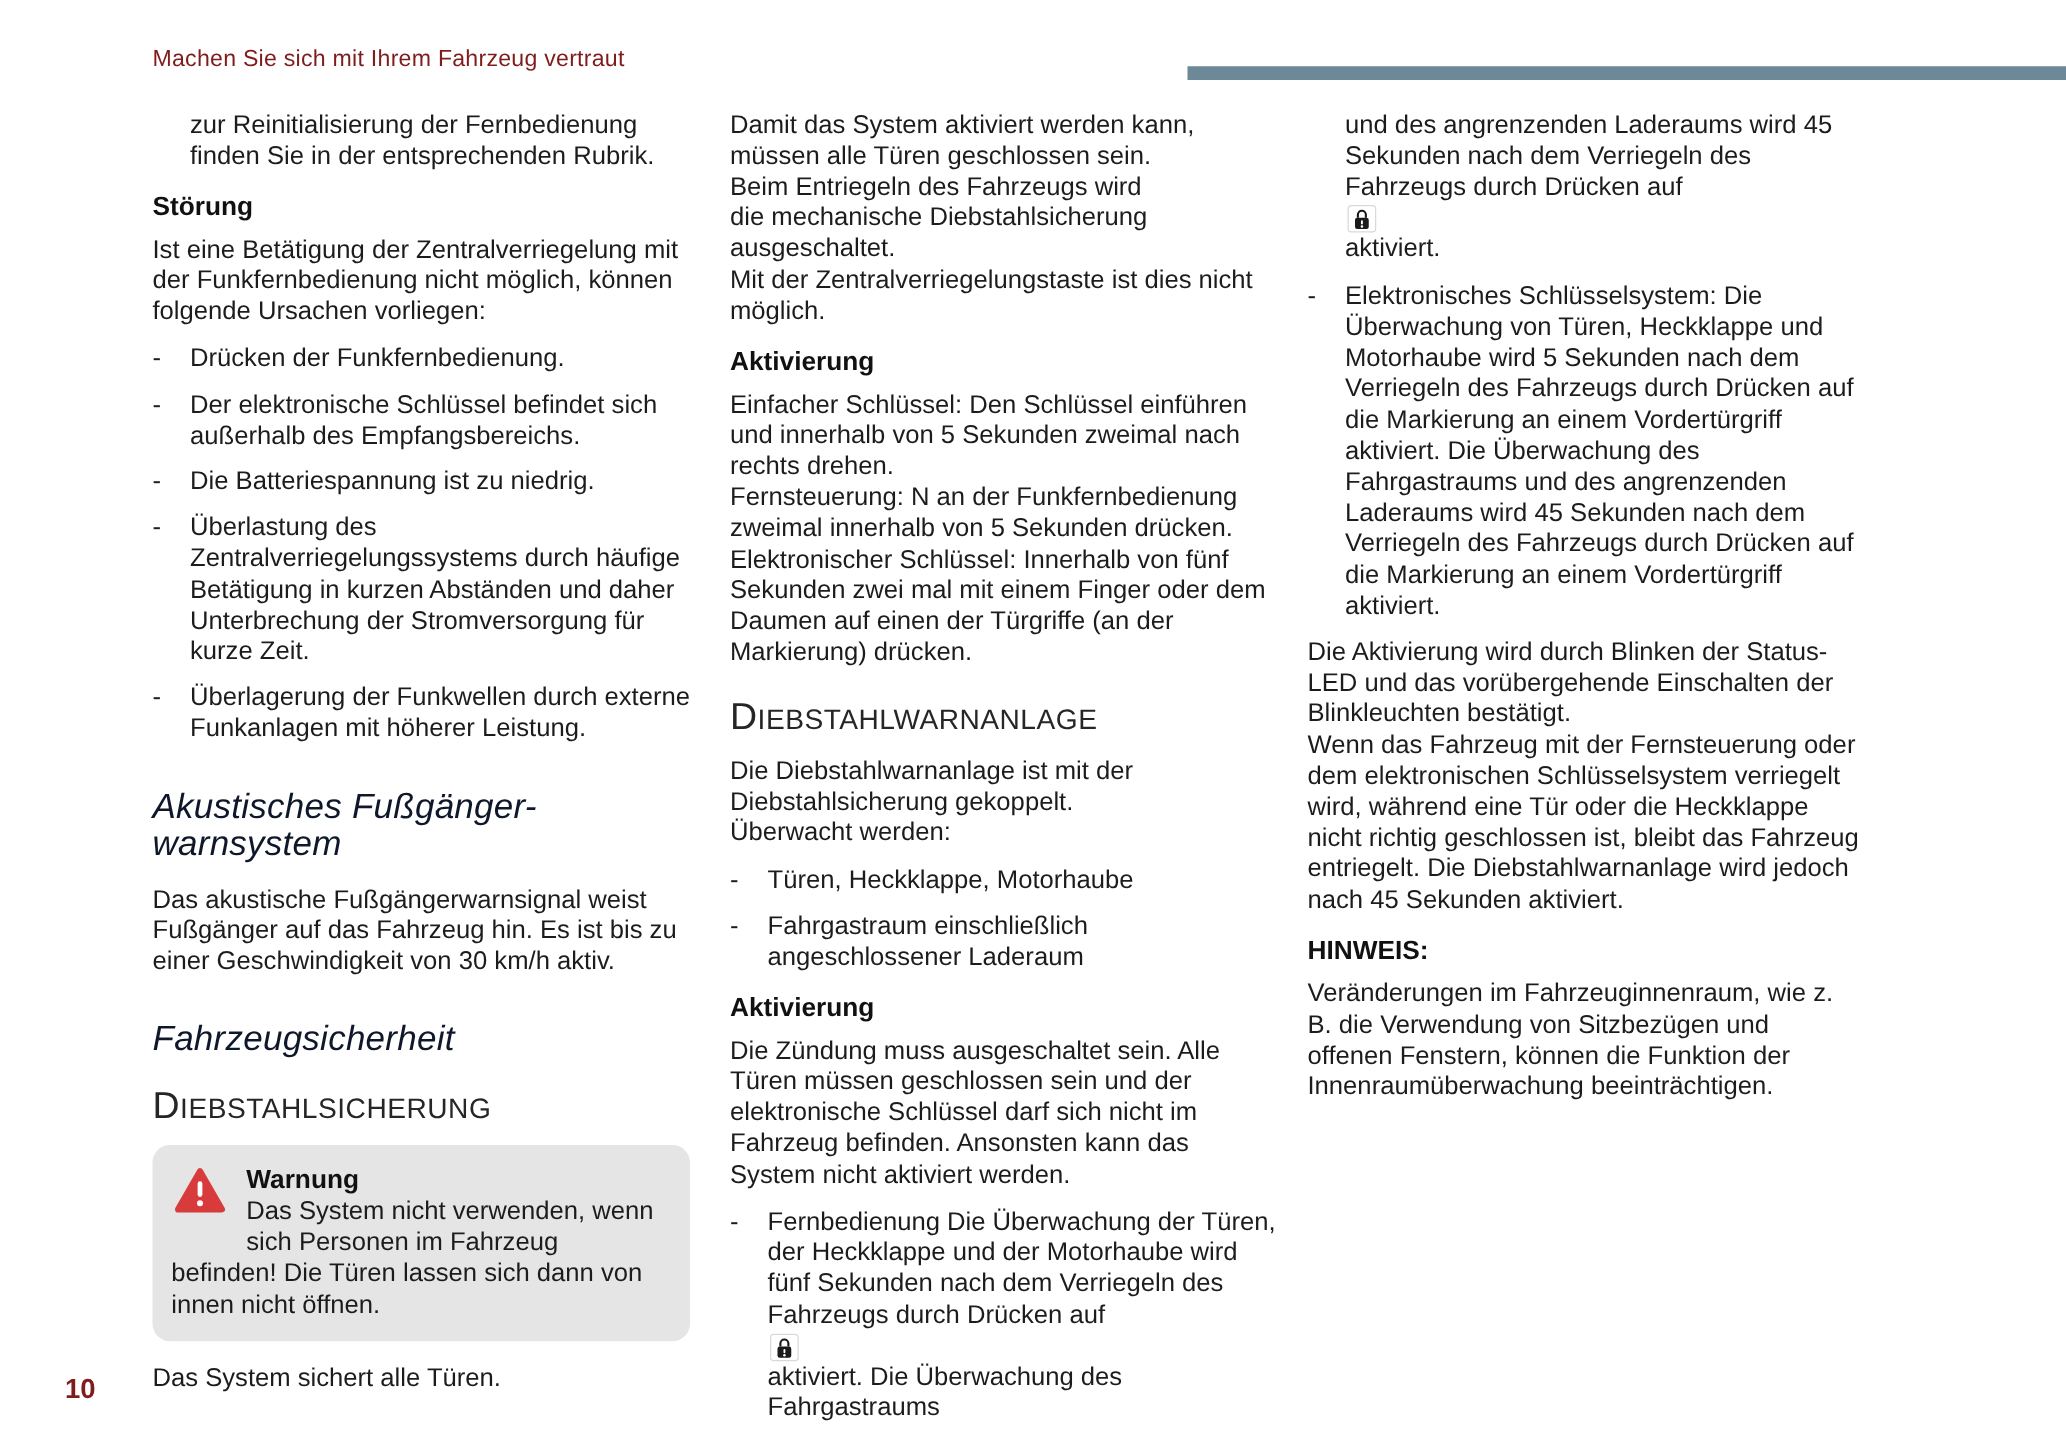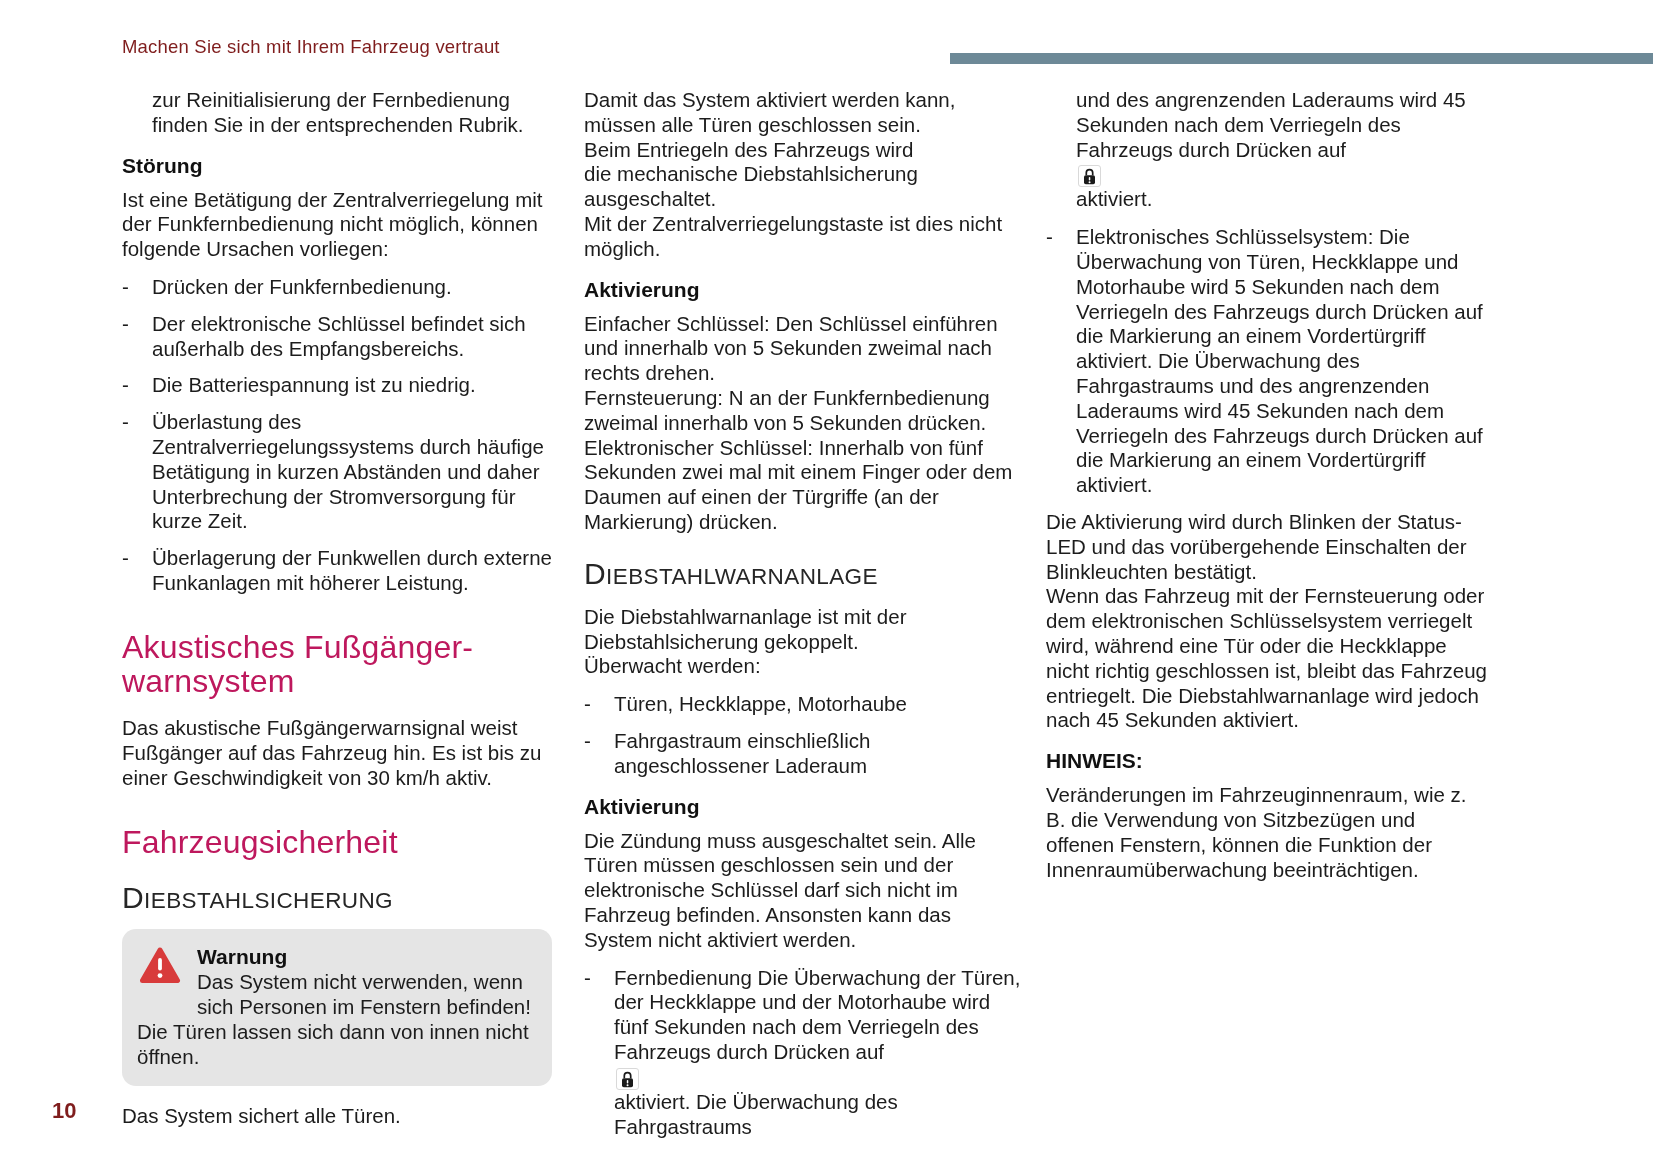--- a/index.html
+++ b/index.html
@@ -18,22 +18,22 @@
     position:absolute;left:52px;top:1098px;font-size:22px;font-weight:bold;color:#7f1d1d;
   }
   .columns{
     position:absolute;left:122px;top:88px;display:flex;gap:21px;
   }
   .col{width:441px;}
   p,.para{font-size:20.5px;line-height:1.21;margin:0 0 13px 0;white-space:pre-line;}
   .indented{padding-left:30px;}
   .h4{font-size:21px;font-weight:bold;color:#111;margin:16px 0 10px 0;}
   .h2{
-    font-size:32px;line-height:1.07;color:#be185d;font-weight:normal;
-    margin:34px 0 18px 0;white-space:pre-line;letter-spacing:.2px;
+    font-size:28px;line-height:1.07;color:#0f172a;font-weight:normal;
+    margin:34px 0 18px 0;white-space:pre-line;letter-spacing:.2px;font-style:italic;
   }
   .h3{
     font-size:22.5px;font-weight:400;color:#262626;text-transform:uppercase;
     letter-spacing:.4px;margin:22px 0 14px 0;
   }
   .h3::first-letter{font-size:30px;}
   .bullets{margin:2px 0 6px 0;}
   .bullet{display:flex;margin:0 0 12px 0;}
   .bullet .dash{width:30px;flex:0 0 30px;font-size:20.5px;line-height:1.21;}
   .bullet .btext{flex:1;font-size:20.5px;line-height:1.21;white-space:pre-line;}
@@ -97,21 +97,21 @@
 
     <div class="warning-box">
       <span class="wicon">
         <svg width="42" height="38" viewBox="0 0 42 38" aria-hidden="true">
           <path d="M21 4 L38.5 34.5 H3.5 Z" fill="#d83b3b" stroke="#d83b3b" stroke-width="5" stroke-linejoin="round"></path>
           <rect x="19.1" y="12" width="3.8" height="12.5" rx="1.9" fill="#ffffff"></rect>
           <circle cx="21" cy="29.6" r="2.4" fill="#ffffff"></circle>
         </svg>
       </span>
       <div class="wtitle">Warnung</div>
-      <div class="wtext">Das System nicht verwenden, wenn sich Personen im Fenstern befinden! Die Türen lassen sich dann von innen nicht öffnen.</div>
+      <div class="wtext">Das System nicht verwenden, wenn sich Personen im Fahrzeug befinden! Die Türen lassen sich dann von innen nicht öffnen.</div>
     </div>
 
     <p>Das System sichert alle Türen.</p>
   </div>
 
   <div class="col">
     <p>Damit das System aktiviert werden kann,
 müssen alle Türen geschlossen sein.
 Beim Entriegeln des Fahrzeugs wird
 die mechanische Diebstahlsicherung

